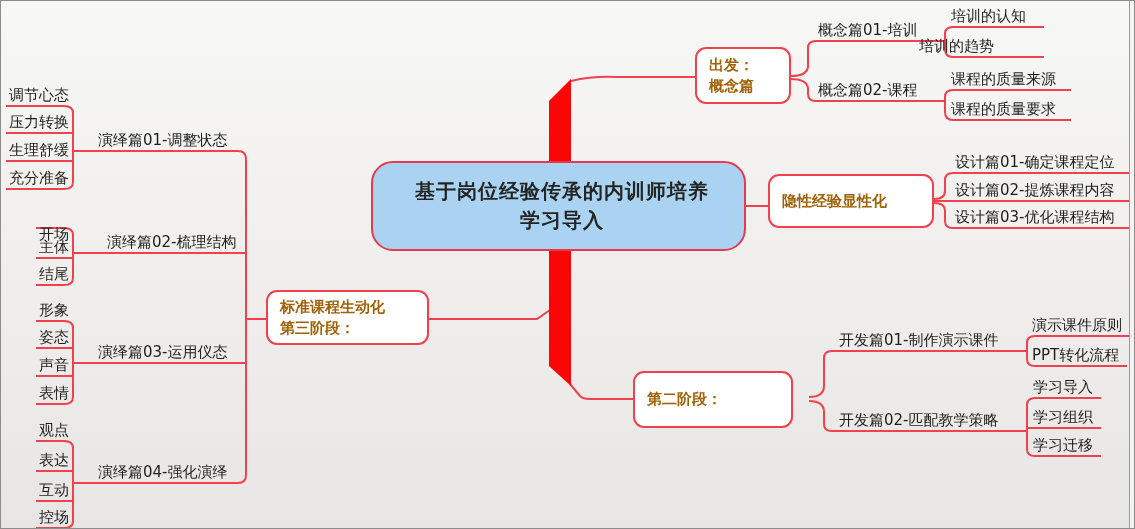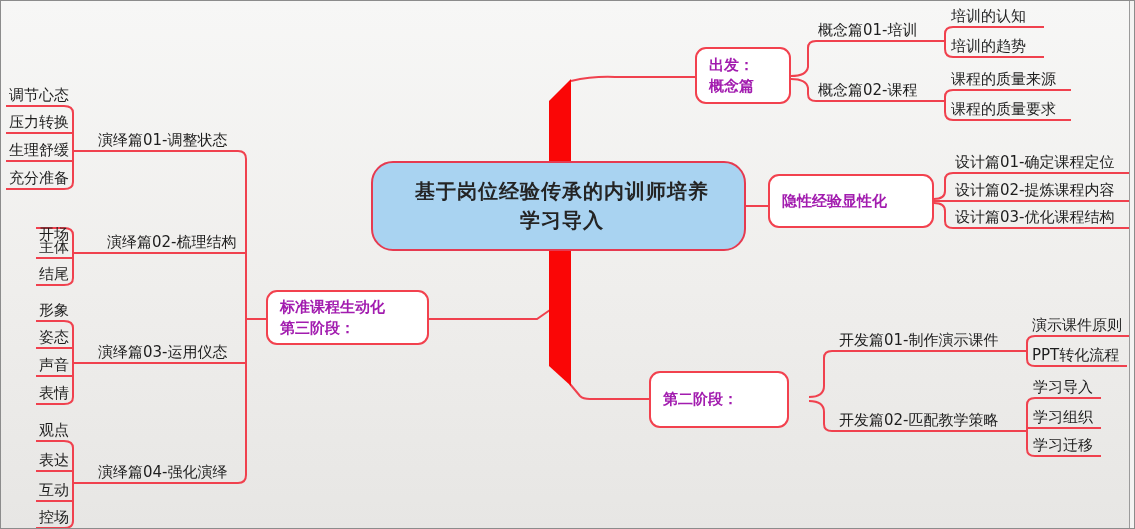--- a/index.html
+++ b/index.html
@@ -11,21 +11,21 @@
   }
   #wires{position:absolute;left:0;top:0;width:1135px;height:529px;}
   .leaf,.blabel{
     position:absolute;font-size:15px;color:#1d1d1d;white-space:nowrap;
     line-height:20px;height:20px;cursor:default;
   }
   .box{
     position:absolute;box-sizing:border-box;background:#ffffff;
     border:2px solid #f2414e;border-radius:11px;
     display:flex;flex-direction:column;justify-content:center;
-    padding-left:12px;font-weight:bold;font-size:15px;line-height:21px;color:#a21caf;
+    padding-left:12px;font-weight:bold;font-size:15px;line-height:21px;color:#a16207;
   }
   .center{
     position:absolute;box-sizing:border-box;background:#a9d3f1;
     border:2.5px solid #e63a50;border-radius:22px;
     display:flex;flex-direction:column;justify-content:center;align-items:center;
     font-weight:bold;font-size:20px;line-height:29px;color:#242424;letter-spacing:1px;
     text-align:center;
   }
   .edge-strip{
     position:absolute;left:1128px;top:0;width:7px;height:529px;
@@ -85,21 +85,21 @@
     <span>学习导入</span>
   </div>
 
   <div class="box" style="left:694px;top:46px;width:96px;height:57px;">
     <span>出发：</span>
     <span>概念篇</span>
   </div>
   <div class="box" style="left:767px;top:173px;width:166px;height:54px;">
     <span>隐性经验显性化</span>
   </div>
-  <div class="box" style="left:648px;top:370px;width:140px;height:57px;">
+  <div class="box" style="left:632px;top:370px;width:160px;height:57px;">
     <span>第二阶段：</span>
   </div>
   <div class="box" style="left:265px;top:289px;width:163px;height:55px;">
     <span>标准课程生动化</span>
     <span>第三阶段：</span>
   </div>
 
   <div class="blabel" style="left:817px;top:19px;">概念篇01-培训</div>
   <div class="blabel" style="left:817px;top:79px;">概念篇02-课程</div>
 
@@ -109,21 +109,21 @@
 
   <div class="blabel" style="left:838px;top:329px;">开发篇01-制作演示课件</div>
   <div class="blabel" style="left:838px;top:409px;">开发篇02-匹配教学策略</div>
 
   <div class="blabel" style="left:97px;top:129px;">演绎篇01-调整状态</div>
   <div class="blabel" style="left:106px;top:231px;">演绎篇02-梳理结构</div>
   <div class="blabel" style="left:97px;top:341px;">演绎篇03-运用仪态</div>
   <div class="blabel" style="left:97px;top:461px;">演绎篇04-强化演绎</div>
 
   <div class="leaf" style="left:950px;top:5px;">培训的认知</div>
-  <div class="leaf" style="left:950px;top:35px;">培训的趋势</div>
+  <div class="leaf" style="left:918px;top:35px;">培训的趋势</div>
 
   <div class="leaf" style="left:950px;top:68px;">课程的质量来源</div>
   <div class="leaf" style="left:950px;top:98px;">课程的质量要求</div>
 
   <div class="leaf" style="left:1031px;top:314px;">演示课件原则</div>
   <div class="leaf" style="left:1031px;top:344px;">PPT转化流程</div>
 
   <div class="leaf" style="left:1032px;top:376px;">学习导入</div>
   <div class="leaf" style="left:1032px;top:406px;">学习组织</div>
   <div class="leaf" style="left:1032px;top:434px;">学习迁移</div>

